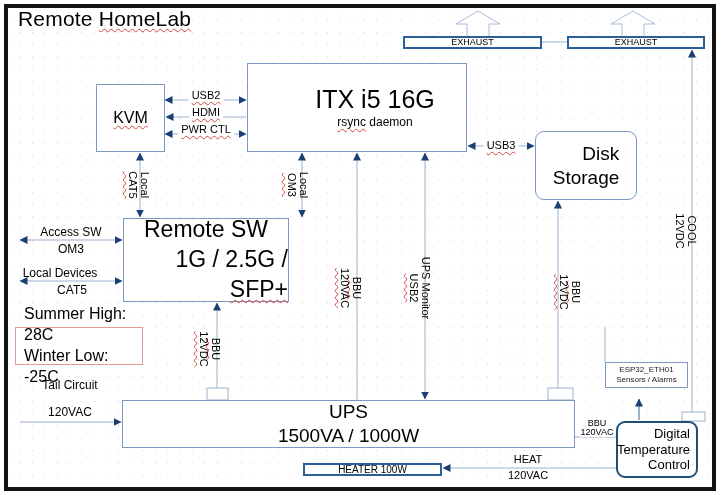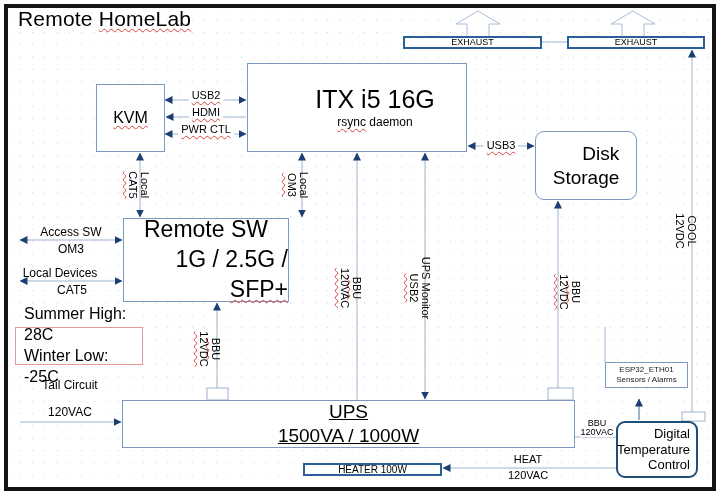--- a/index.html
+++ b/index.html
@@ -20,21 +20,21 @@
   .elbl{font-size:11px;background:#fff;padding:0 3px;}
   .side{font-size:12px;}
   .sq{text-decoration:underline wavy #d6453c 1px;text-underline-offset:2px;}
   .title{position:absolute;left:18px;top:7px;font-size:21px;letter-spacing:0.2px;}
   .kvm{left:96px;top:84px;width:69px;height:68px;font-size:16px;}
   .itx{left:247px;top:63px;width:220px;height:89px;padding-left:36px;}
   .itx .t1{font-size:25px;}
   .itx .t2{font-size:12px;margin-top:2px;}
   .disk{left:535px;top:131px;width:102px;height:69px;font-size:19px;line-height:1.25;}
   .rsw{left:123px;top:218px;width:166px;height:84px;font-size:23px;line-height:1.3;}
-  .ups{left:122px;top:400px;width:453px;height:48px;font-size:19px;line-height:1.25;text-decoration:underline;}
+  .ups{left:122px;top:400px;width:453px;height:48px;font-size:19px;line-height:1.25;}
   .exh{border:2px solid #2a6099;font-size:9px;line-height:1;}
   .exh1{left:403px;top:36px;width:139px;height:13px;}
   .exh2{left:567px;top:36px;width:138px;height:13px;}
   .heater{left:303px;top:463px;width:139px;height:13px;border:2px solid #2a6099;font-size:10px;line-height:1;}
   .esp32{left:605px;top:362px;width:83px;height:26px;font-size:8px;line-height:1.25;color:#222;}
   .dtc{left:616px;top:421px;width:82px;height:57px;border:2px solid #1f4e79;
        align-items:flex-end;justify-content:center;font-size:13px;line-height:1.22;
        padding-right:6px;text-align:right;}
   .note{left:15px;top:327px;width:128px;height:38px;border:1px solid #e59a9a;
         align-items:flex-start;padding-left:8px;font-size:16px;line-height:1.3;text-align:left;}

